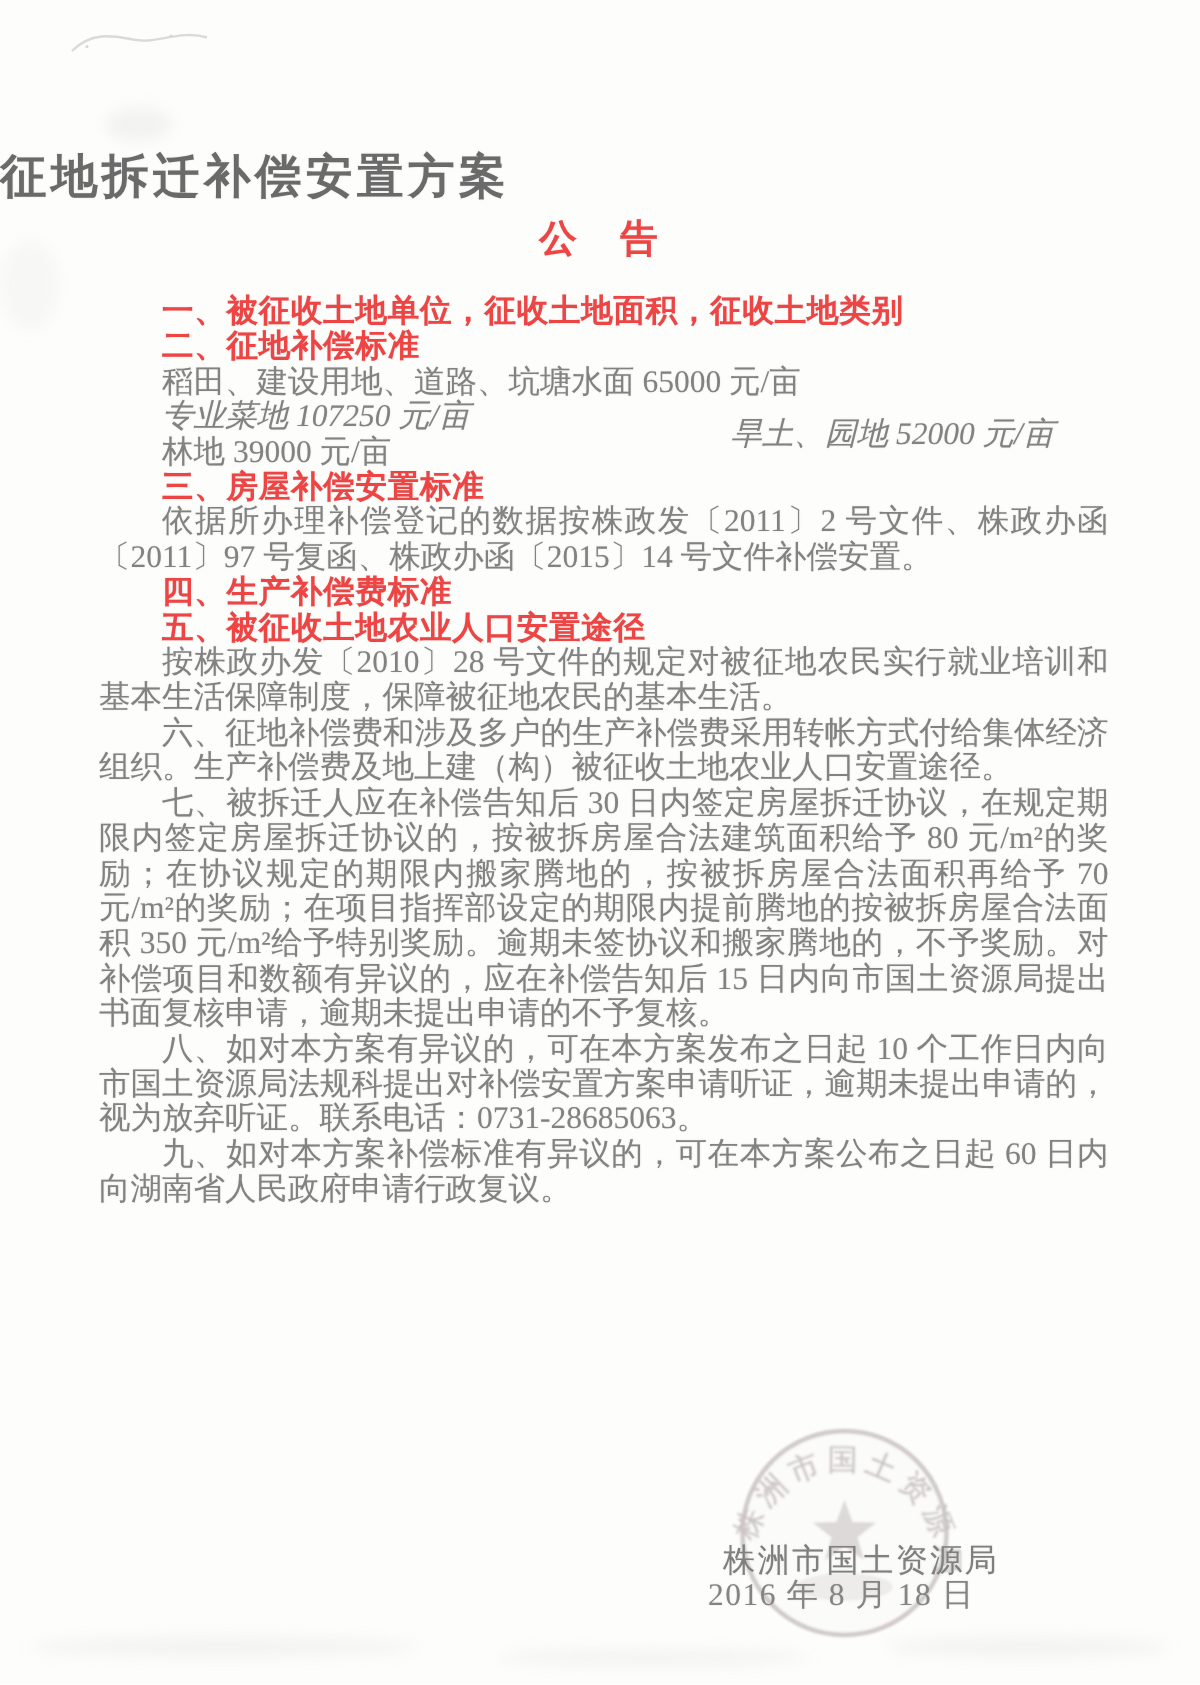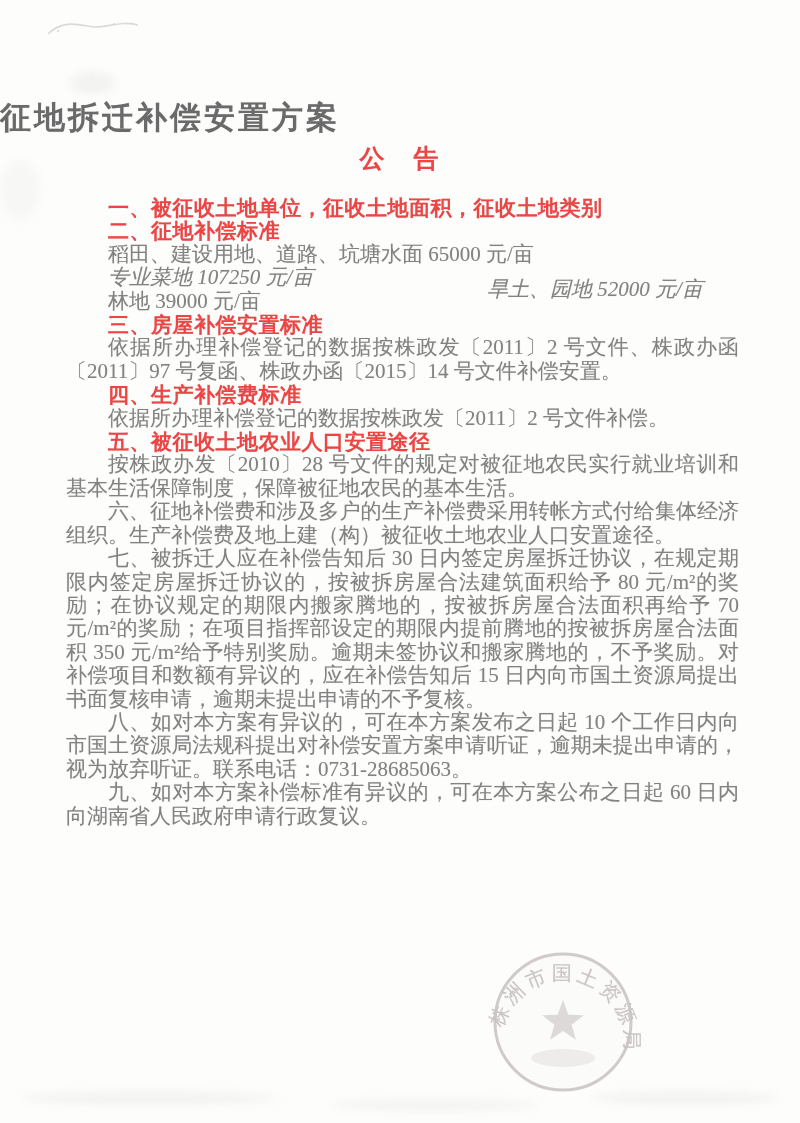--- a/index.html
+++ b/index.html
@@ -82,21 +82,20 @@
 
     <p class="sec-heading">二、征地补偿标准</p>
     <p>稻田、建设用地、道路、坑塘水面 65000 元/亩</p>
     <p class="rate-cols"><span>专业菜地 107250 元/亩</span><span class="rate-col-right">旱土、园地 52000 元/亩</span></p>
     <p>林地 39000 元/亩</p>
 
     <p class="sec-heading">三、房屋补偿安置标准</p>
     <p>依据所办理补偿登记的数据按株政发〔2011〕2 号文件、株政办函〔2011〕97 号复函、株政办函〔2015〕14 号文件补偿安置。</p>
 
     <p class="sec-heading">四、生产补偿费标准</p>
-    <p>依据所办理补偿登记的数据按株政发〔2011〕2 号文件补偿。</p>
 
     <p class="sec-heading">五、被征收土地农业人口安置途径</p>
     <p>按株政办发〔2010〕28 号文件的规定对被征地农民实行就业培训和基本生活保障制度，保障被征地农民的基本生活。</p>
 
     <p>六、征地补偿费和涉及多户的生产补偿费采用转帐方式付给集体经济组织。生产补偿费及地上建（构）被征收土地农业人口安置途径。</p>
     <p>七、被拆迁人应在补偿告知后 30 日内签定房屋拆迁协议，在规定期限内签定房屋拆迁协议的，按被拆房屋合法建筑面积给予 80 元/m²的奖励；在协议规定的期限内搬家腾地的，按被拆房屋合法面积再给予 70 元/m²的奖励；在项目指挥部设定的期限内提前腾地的按被拆房屋合法面积 350 元/m²给予特别奖励。逾期未签协议和搬家腾地的，不予奖励。对补偿项目和数额有异议的，应在补偿告知后 15 日内向市国土资源局提出书面复核申请，逾期未提出申请的不予复核。</p>
     <p>八、如对本方案有异议的，可在本方案发布之日起 10 个工作日内向市国土资源局法规科提出对补偿安置方案申请听证，逾期未提出申请的，视为放弃听证。联系电话：0731-28685063。</p>
     <p>九、如对本方案补偿标准有异议的，可在本方案公布之日起 60 日内向湖南省人民政府申请行政复议。</p>
   </div>
 
@@ -110,17 +109,19 @@
     <g filter="url(#soft)">
       <circle cx="92" cy="76" r="68" fill="rgba(236,231,231,0.18)" stroke="#c6bebe" stroke-width="3"></circle>
       <text font-size="20" fill="#bfb7b7" letter-spacing="4" font-family="Liberation Serif, serif">
         <textPath href="#sealArc" startOffset="14">株洲市国土资源局</textPath>
       </text>
       <polygon points="92,54 97.3,68.7 112.9,69.2 100.6,78.8 104.9,93.8 92,85 79.1,93.8 83.4,78.8 71.1,69.2 86.7,68.7" fill="#c9c1c1" opacity="0.75"></polygon>
       <ellipse cx="92" cy="112" rx="32" ry="9" fill="rgba(190,182,182,0.28)"></ellipse>
     </g>
   </svg>
 
+  <div class="signature-agency">株洲市国土资源局</div>
+  <div class="signature-date">2016 年 8 月 18 日</div>
 
   <div class="noise-blob nb2"></div>
   <div class="noise-blob nb3"></div>
   <div class="noise-blob nb4"></div>
 </div>
 
 </body></html>

